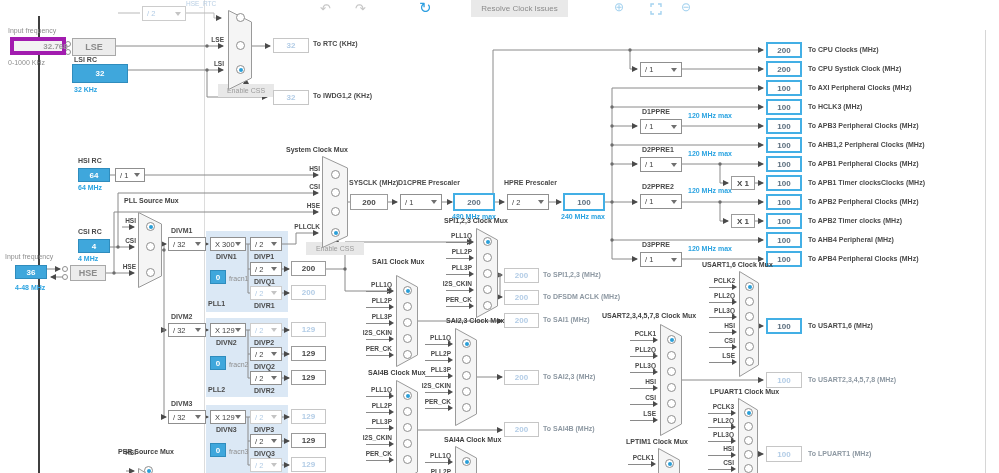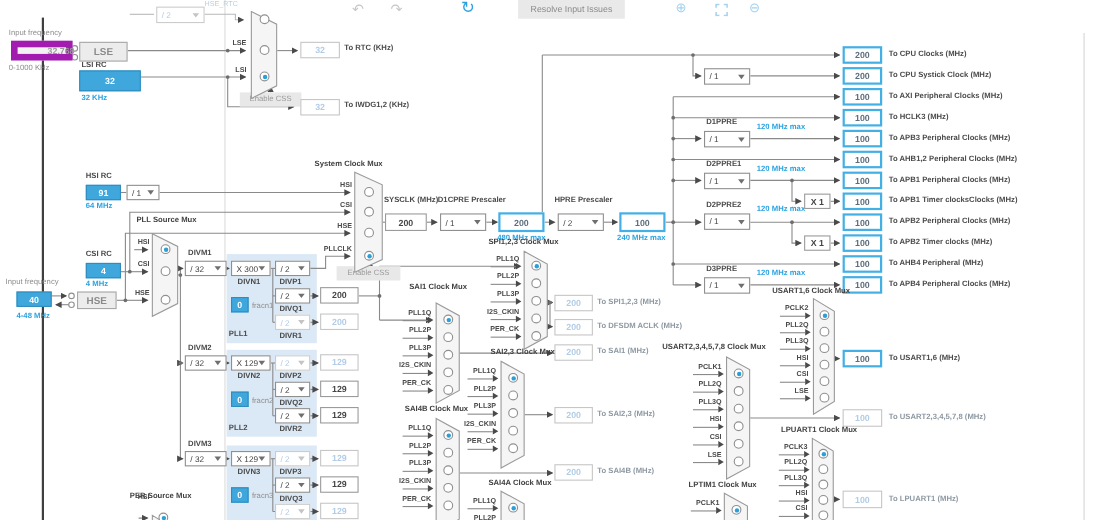--- a/index.html
+++ b/index.html
@@ -11,21 +11,21 @@
   .lbl.pale{font-weight:normal;color:#b9cfe4;font-size:6.5px;}
   .lbl.gb{color:#8d98a2;}
   .lbl.mx{color:#3f3f3f;}
   .lbl.ml{text-align:right;font-size:6.5px;}
   .vb{position:absolute;box-sizing:border-box;background:#fff;display:flex;align-items:center;justify-content:center;font-size:8px;font-weight:bold;color:#454545;}
   .vb.hl{border:2px solid #43afe5;color:#5c6e7e;}
   .vb.plain{border:1px solid #9b9b9b;}
   .vb.inact{border:1px solid #c6c6c6;color:#b2cce6;}
   .vb.src{background:#3fa7dc;border:1px solid #2f8cbd;color:#fff;}
   .vb.gray{background:#ececec;border:1px solid #a8a8a8;color:#8b8b8b;font-size:9px;}
-  .vb.ghost{background:#f3f3f3;border:6px solid #a21caf;color:#9a9a9a;padding-left:35px;}
+  .vb.ghost{background:#f3f3f3;border:4px solid #a21caf;color:#9a9a9a;padding-left:35px;}
   .dd{position:absolute;box-sizing:border-box;background:#fff;border:1px solid #8f8f8f;display:flex;align-items:center;justify-content:space-between;padding:0 4px;font-size:7.5px;color:#3f3f3f;cursor:pointer;}
   .dd .ch{width:0;height:0;border-left:3px solid transparent;border-right:3px solid transparent;border-top:4px solid #6f6f6f;}
   .dd.inact{border-color:#cccccc;color:#b2cce6;}
   .dd.inact .ch{border-top-color:#c4c4c4;}
   .rad{position:absolute;width:9px;height:9px;box-sizing:border-box;border:1px solid #8f8f8f;border-radius:50%;background:#fff;cursor:pointer;}
   .rad.on::after{content:"";position:absolute;left:1.5px;top:1.5px;width:4px;height:4px;border-radius:50%;background:#2a9fd8;}
   .stub{position:absolute;height:1px;background:#8a8a8a;}
   .tri{position:absolute;width:0;height:0;border-top:3px solid transparent;border-bottom:3px solid transparent;border-left:5px solid #4a4a4a;}
   .btn{position:absolute;background:#e8e8e8;color:#9b9b9b;font-size:7px;display:flex;align-items:center;justify-content:center;cursor:pointer;}
   .panel{position:absolute;background:#dbe8f5;}
@@ -40,21 +40,21 @@
 
 <div id="canvas">
 
   <div class="vline" style="left:38px;top:16px;width:2px;height:457px;background:#3f3f3f;"></div>
   <div class="vline" style="left:204px;top:0;width:1px;height:473px;background:#dcdcdc;"></div>
   <div class="vline" style="left:985px;top:30px;width:1px;height:443px;background:#d6d6d6;"></div>
 
   <span class="tbi" style="left:320px;top:2px;font-size:13px;color:#c6c6c6;">↶</span>
   <span class="tbi" style="left:355px;top:2px;font-size:13px;color:#c6c6c6;">↷</span>
   <span class="tbi" style="left:419px;top:0;font-size:15px;color:#2d9fe0;">↻</span>
-  <div id="resolve-btn">Resolve Input Issues</div>
+  <div id="resolve-btn">Resolve Clock Issues</div>
   <span class="tbi" style="left:614px;top:1px;font-size:12px;color:#a4d2ef;">⊕</span>
   <svg style="position:absolute;left:650px;top:3px;" width="12" height="12" viewBox="0 0 12 12">
     <path d="M1,4 V1 H4 M8,1 H11 V4 M11,8 V11 H8 M4,11 H1 V8" fill="none" stroke="#a4d2ef" stroke-width="1.4"></path>
   </svg>
   <span class="tbi" style="left:681px;top:1px;font-size:12px;color:#a4d2ef;">⊖</span>
 
   <div class="panel" style="left:206px;top:231px;width:82px;height:81px;"></div>
   <div class="panel" style="left:206px;top:318px;width:82px;height:79px;"></div>
   <div class="panel" style="left:206px;top:405px;width:82px;height:90px;"></div>
 
@@ -256,23 +256,23 @@
     <div class="lbl above" style="left: 808px; top: 217px;">To APB2 Timer clocks (MHz)</div>
     <div class="vb above hl" style="left: 766px; top: 232px; width: 36px; height: 16px;">100</div>
     <div class="lbl above" style="left: 808px; top: 236px;">To AHB4 Peripheral (MHz)</div>
     <div class="vb above hl" style="left: 766px; top: 251px; width: 36px; height: 16px;">100</div>
     <div class="lbl above" style="left: 808px; top: 255px;">To APB4 Peripheral Clocks (MHz)</div>
     <div class="vb above ghost" style="left: 10px; top: 37px; width: 56px; height: 18px;">32.768</div>
     <div class="vb above gray" style="left: 72px; top: 38px; width: 44px; height: 18px;">LSE</div>
     <div class="vb above src" style="left: 72px; top: 64px; width: 56px; height: 19px;">32</div>
     <div class="vb above inact" style="left: 273px; top: 38px; width: 36px; height: 15px;">32</div>
     <div class="vb above inact" style="left: 273px; top: 90px; width: 36px; height: 15px;">32</div>
-    <div class="vb above src" style="left: 78px; top: 168px; width: 32px; height: 14px;">91</div>
+    <div class="vb above src" style="left: 78px; top: 168px; width: 32px; height: 14px;">64</div>
     <div class="vb above src" style="left: 78px; top: 239px; width: 32px; height: 14px;">4</div>
-    <div class="vb above src" style="left: 15px; top: 265px; width: 32px; height: 14px;">40</div>
+    <div class="vb above src" style="left: 15px; top: 265px; width: 32px; height: 14px;">36</div>
     <div class="vb above gray" style="left: 70px; top: 265px; width: 36px; height: 16px;">HSE</div>
     <div class="vb above plain" style="left: 350px; top: 194px; width: 38px; height: 16px;">200</div>
     <div class="vb above hl" style="left: 453px; top: 193px; width: 42px; height: 18px;">200</div>
     <div class="vb above hl" style="left: 563px; top: 193px; width: 42px; height: 18px;">100</div>
     <div class="vb above src" style="left: 210px; top: 270px; width: 16px; height: 14px;">0</div>
     <div class="vb above src" style="left: 210px; top: 356px; width: 16px; height: 14px;">0</div>
     <div class="vb above src" style="left: 210px; top: 443px; width: 16px; height: 14px;">0</div>
     <div class="vb above plain" style="left: 291px; top: 261px; width: 35px; height: 15px;">200</div>
     <div class="vb above inact" style="left: 291px; top: 285px; width: 35px; height: 15px;">200</div>
     <div class="vb above inact" style="left: 291px; top: 322px; width: 35px; height: 15px;">129</div>

